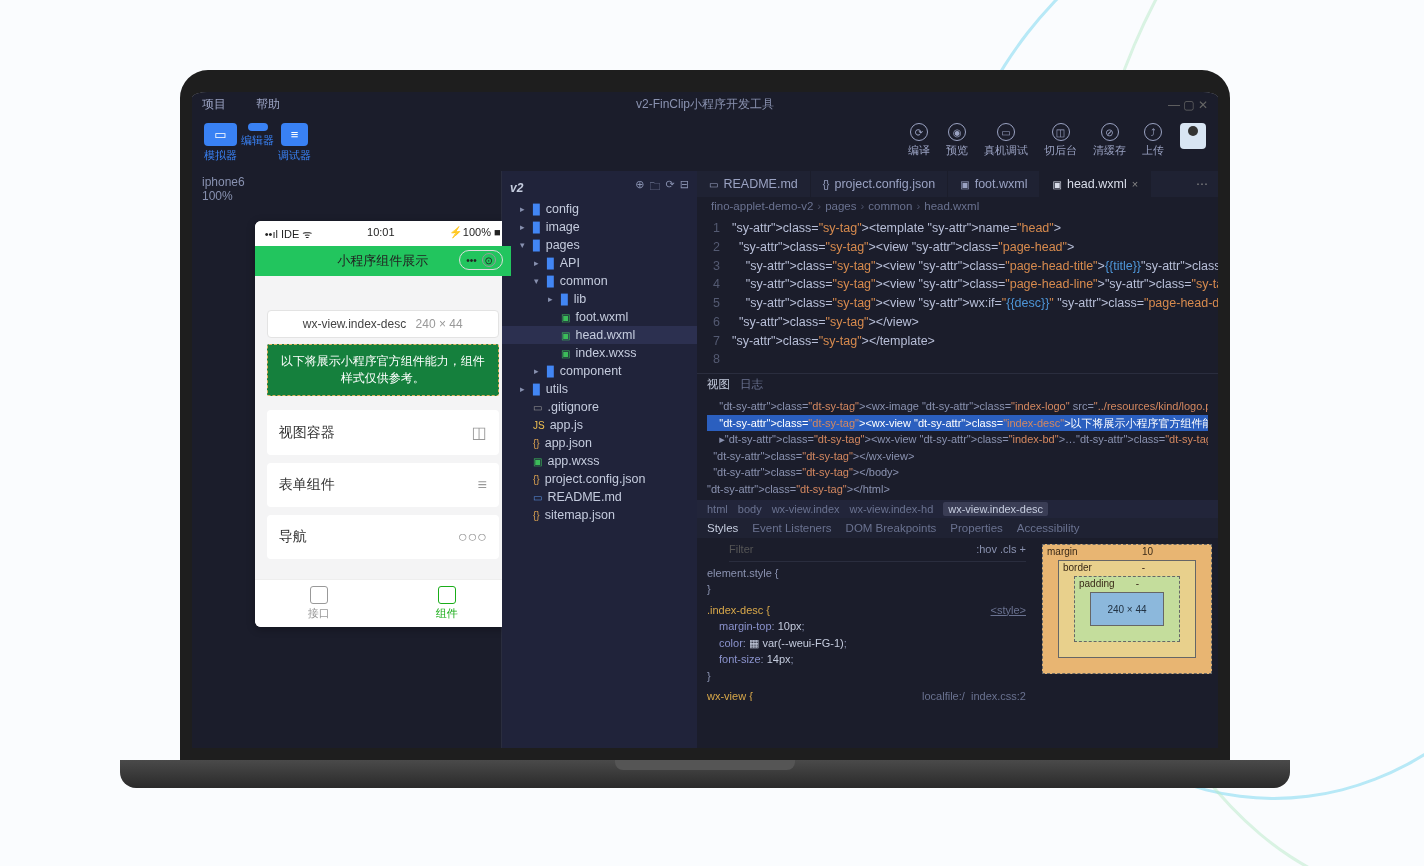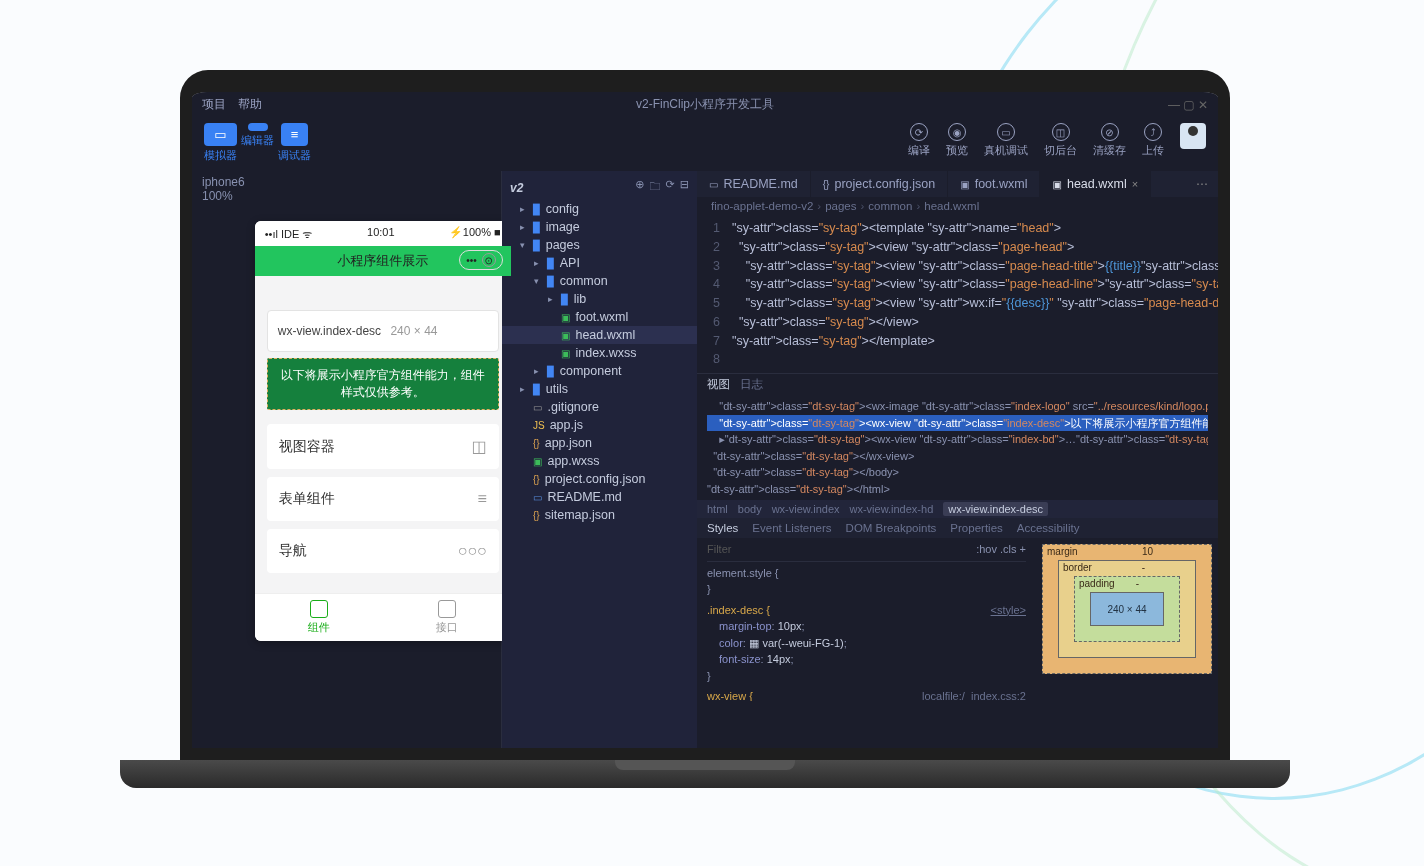--- a/index.html
+++ b/index.html
@@ -13,21 +13,21 @@
 .laptop { position: absolute; left: 180px; top: 70px; width: 1050px; }
 .laptop-screen { background: #1b1d2b; border: 12px solid #1e1e1e; border-top: 22px solid #1e1e1e; border-radius: 28px 28px 0 0; height: 690px; position: relative; overflow: hidden; }
 .laptop-notch { position: absolute; top: -18px; left: 50%; transform: translateX(-50%); width: 8px; height: 8px; background: #3a3a3a; border-radius: 50%; }
 .laptop-base { height: 28px; background: linear-gradient(180deg, #4a4a4a, #2a2a2a); border-radius: 0 0 16px 16px; margin: 0 -60px; position: relative; }
 .laptop-base::before { content: ""; position: absolute; left: 50%; top: 0; transform: translateX(-50%); width: 180px; height: 10px; background: #555; border-radius: 0 0 8px 8px; }
 
 
 .app { display: flex; flex-direction: column; height: 100%; color: #b8bfd8; font-size: 12px; background: #1b1d2b; }
 
 
-.menubar { display: flex; align-items: center; padding: 4px 10px; background: #1b1d2b; gap: 12px; font-size: 12px; color: #9aa2c2; position: relative; }
+.menubar { display: flex; align-items: center; padding: 4px 10px; background: #1b1d2b; gap: 30px; font-size: 12px; color: #9aa2c2; position: relative; }
 .menubar .title { position: absolute; left: 50%; transform: translateX(-50%); color: #8a92b0; }
 .win-ctrls { margin-left: auto; display: flex; gap: 8px; color: #666; }
 
 
 .toolbar { display: flex; align-items: flex-start; padding: 6px 12px 8px; gap: 10px; background: #1b1d2b; }
 .tool-group { display: flex; gap: 4px; }
 .tool-btn { display: flex; flex-direction: column; align-items: center; gap: 2px; }
 .tool-btn .pill { background: #3981f4; color: #fff; padding: 4px 10px; border-radius: 4px; font-size: 13px; display: flex; align-items: center; justify-content: center; }
 .tool-btn .lbl { font-size: 11px; color: #3981f4; }
 .toolbar-right { margin-left: auto; display: flex; gap: 16px; align-items: flex-start; }
@@ -44,21 +44,21 @@
 .sim-panel { width: 310px; background: #1b1d2b; display: flex; flex-direction: row; border-right: 1px solid #2a2d3e; }
 .sim-header { padding: 4px 10px; color: #8891b0; font-size: 12px; }
 .sim-wrap { flex: 1; display: flex; justify-content: center; align-items: flex-start; padding-top: 50px; }
 .phone { width: 256px; background: #f4f4f5; border-radius: 6px; overflow: hidden; box-shadow: 0 2px 8px rgba(0,0,0,0.3); font-size: 12px; color: #222; }
 .phone-status { display: flex; justify-content: space-between; padding: 5px 10px; background: #fff; font-size: 11px; }
 .phone-nav { display: flex; justify-content: center; align-items: flex-end; padding: 6px 10px; background: #22c55e; position: relative; }
 .phone-nav .title { font-size: 13px; font-weight: 500; }
 .phone-nav .caps { position: absolute; right: 8px; display: flex; align-items: center; gap: 5px; border: 1px solid #ddd; border-radius: 12px; padding: 2px 6px; font-size: 10px; }
 .phone-nav .caps .xc { width: 14px; height: 14px; border: 1px solid #999; border-radius: 50%; display: flex; align-items: center; justify-content: center; }
 .phone-body { padding: 12px; }
-.tooltip-box { background: #fff; border: 1px solid #e3e3e3; border-radius: 4px; padding: 13px 10px; font-size: 12px; margin: 22px 0 6px; }
+.tooltip-box { background: #fff; border: 1px solid #e3e3e3; border-radius: 4px; padding: 6px 10px; font-size: 12px; margin: 22px 0 6px; text-align: center; }
 .tooltip-box .sel { color: #444; }
 .tooltip-box .dim { color: #999; }
 .desc-block { background: #15803d; color: #fff; padding: 8px; text-align: center; font-size: 12px; border-radius: 2px; border: 1px dashed #e0b060; }
 .list-item { background: #fff; padding: 13px 12px; border-radius: 4px; display: flex; justify-content: space-between; align-items: center; margin-bottom: 8px; font-size: 14px; color: #333; }
 .list-item .ico { color: #999; font-size: 16px; }
 .phone-tabs { display: flex; background: #fff; border-top: 1px solid #eee; }
 .ptab { flex: 1; display: flex; flex-direction: column; align-items: center; padding: 6px; gap: 2px; font-size: 11px; color: #999; }
 .ptab.active { color: #1aad19; }
 .ptab .pico { width: 18px; height: 18px; border: 1.5px solid currentColor; border-radius: 3px; }
 .ptab.active .pico { border-color: #1aad19; }
@@ -107,21 +107,21 @@
 .dt-elements .row { white-space: nowrap; overflow: hidden; }
 .dt-elements .row.hl { background: #2b5fbf; color: #fff; }
 .dt-sy-str { color: #d48860; }
 .dt-crumbs { padding: 3px 10px; font-size: 11px; color: #6a7290; background: #22253a; }
 .dt-crumbs .c { margin-right: 10px; }
 .dt-crumbs .c.active { background: #3a3d55; padding: 1px 5px; border-radius: 2px; color: #c5ccde; }
 .dt-subtabs { display: flex; gap: 14px; padding: 4px 10px; font-size: 11.5px; color: #6a7290; background: #1f2233; }
 .dt-subtabs .cur { color: #c5ccde; }
 .dt-lower { display: flex; flex: 1; overflow: hidden; }
 .dt-styles { flex: 1; padding: 3px 10px; font-family: Consolas, monospace; font-size: 11px; color: #8a92b0; line-height: 1.5; }
-.dt-filter { display: flex; justify-content: space-between; padding-bottom: 3px; border-bottom: 1px solid #2a2d3e; margin-bottom: 3px; }
+.dt-filter { display: flex; justify-content: space-between; padding-bottom: 3px; border-bottom: 1px solid #2a2d3e; margin-bottom: 3px; margin-left: 22px; }
 .css-sel { color: #d8a84a; }
 .css-prop { color: #8a92cc; }
 .css-val { color: #c5ccde; }
 .css-link { color: #6a7290; text-decoration: underline; float: right; }
 .box-model { width: 170px; height: 130px; margin: 6px; position: relative; font-size: 10px; }
 .bm-layer { position: absolute; display: flex; align-items: flex-start; justify-content: flex-start; padding: 2px 4px; }
 .bm-margin { inset: 0; background: #e8b572; border: 1px dashed #666; }
 .bm-border { inset: 16px; background: #e8d08c; border: 1px solid #666; }
 .bm-padding { inset: 32px; background: #c4dd9c; border: 1px dashed #666; }
 .bm-content { inset: 48px; background: #8cb8dc; border: 1px solid #666; display: flex; align-items: center; justify-content: center; color: #234; font-size: 10px; }
@@ -223,27 +223,27 @@
        <span>表单组件</span>
                       <span class="ico">≡</span>
                     </div>
                     <div class="list-item">
        <span>导航</span>
                       <span class="ico">○○○</span>
                     </div>
                   </div>
               </div>
               <div class="phone-tabs" id="phone-tabs">
+                  <div class="ptab ">
+       <div class="pico"></div>
+                    <div>接口</div>
+                  </div>
                   <div class="ptab active">
        <div class="pico"></div>
                     <div>组件</div>
-                  </div>
-                  <div class="ptab ">
-       <div class="pico"></div>
-                    <div>接口</div>
                   </div>
                 </div>
             </div>
           </div>
         </div>
 
         <div class="tree-panel">
           <div class="tree-head">
             <span class="title">v2</span>
             <span class="ticons">

